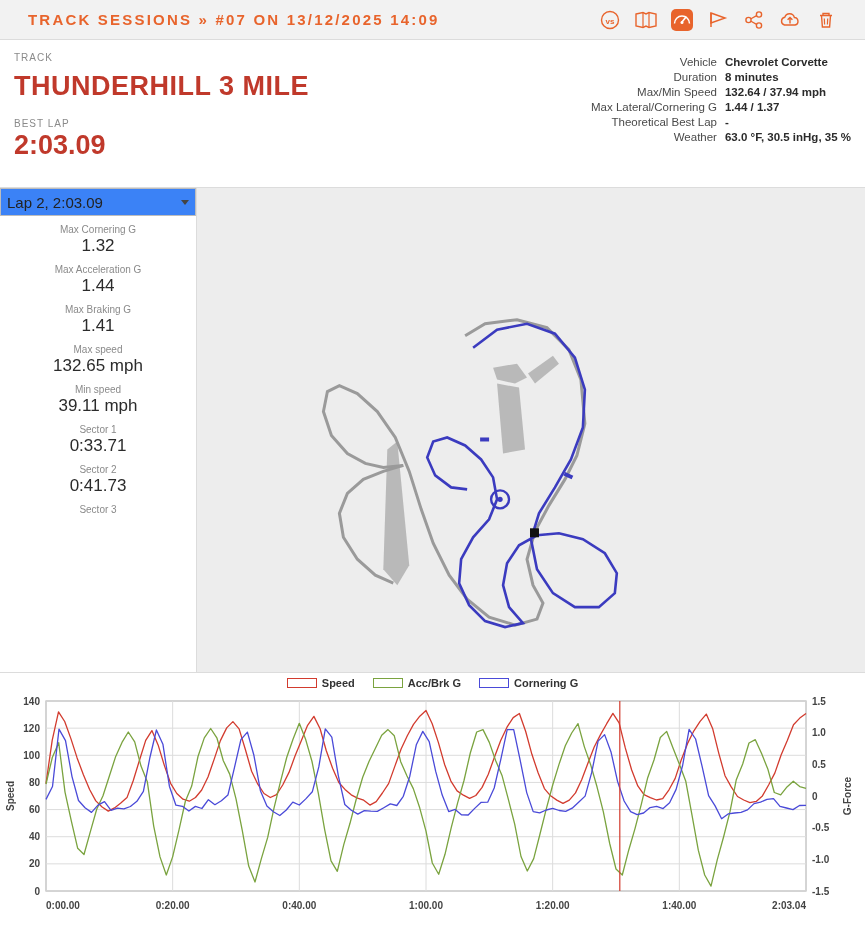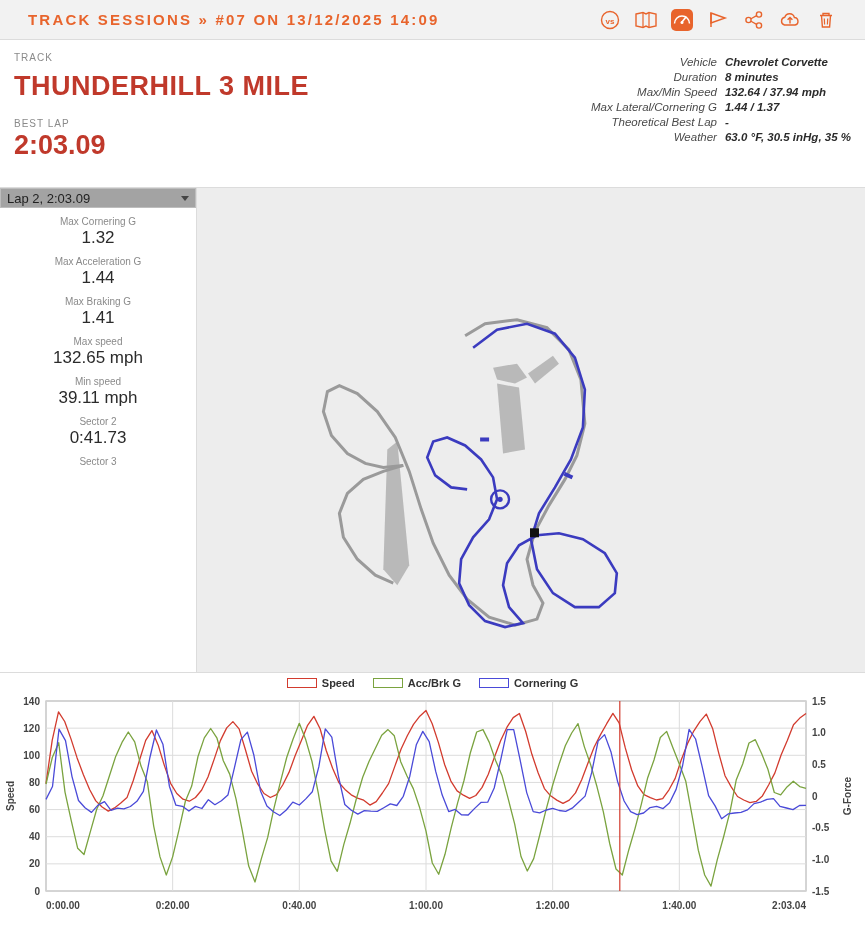--- a/index.html
+++ b/index.html
@@ -79,45 +79,44 @@
   }
   .session-right {
     margin-left: auto;
     display: grid;
     grid-template-columns: auto auto;
     column-gap: 8px;
     row-gap: 3px;
     align-content: start;
     font-size: 11.5px;
     padding-top: 4px;
-    font-style: italic;
   }
   .sr-key { text-align: right; color: #4a4a4a; white-space: nowrap; }
   .sr-val { font-weight: bold; color: #2b2b2b; white-space: nowrap; }
 
   
   .mid {
     display: flex;
     height: 485px;
     border-bottom: 1px solid #dcdcdc;
   }
   .panel-left {
     width: 197px;
     border-right: 1px solid #dcdcdc;
     display: flex;
     flex-direction: column;
   }
   .lap-select {
-    height: 20px;
+    height: 28px;
     border: 1px solid #bdbdbd;
-    background: #a3a3a3;
+    background: #3b82f6;
     display: flex;
     align-items: center;
     padding: 0 6px;
-    font-size: 13px;
+    font-size: 15px;
     color: #222;
     cursor: pointer;
     position: relative;
   }
   .lap-select .caret {
     margin-left: auto;
     width: 0; height: 0;
     border-left: 4px solid transparent;
     border-right: 4px solid transparent;
     border-top: 5px solid #444;
@@ -256,20 +255,24 @@
         <div class="stat-label">Max Braking G</div>
         <div class="stat-value">1.41</div>
       </div>
       <div class="stat">
         <div class="stat-label">Max speed</div>
         <div class="stat-value">132.65 mph</div>
       </div>
       <div class="stat">
         <div class="stat-label">Min speed</div>
         <div class="stat-value">39.11 mph</div>
+      </div>
+      <div class="stat">
+        <div class="stat-label">Sector 1</div>
+        <div class="stat-value">0:33.71</div>
       </div>
       <div class="stat">
         <div class="stat-label">Sector 2</div>
         <div class="stat-value">0:41.73</div>
       </div>
       <div class="stat">
         <div class="stat-label">Sector 3</div>
       </div>
     </div>
   </div>

